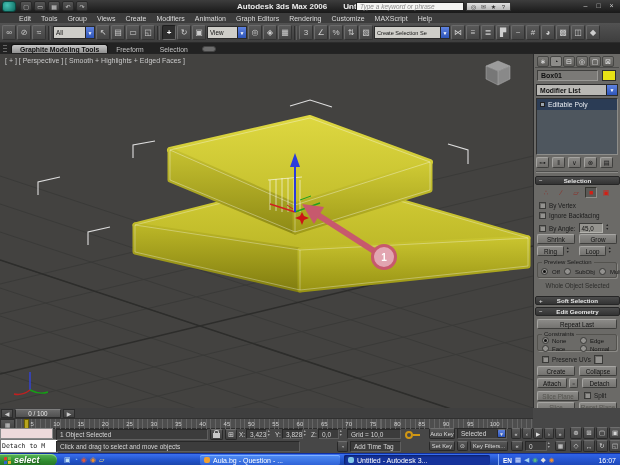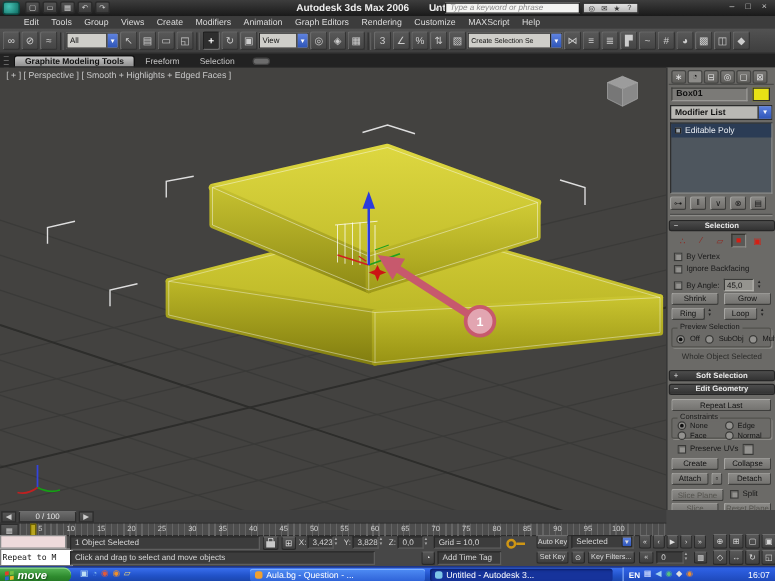--- a/index.html
+++ b/index.html
@@ -527,21 +527,21 @@
         <span>75</span>
         <span>80</span>
         <span>85</span>
         <span>90</span>
         <span>95</span>
         <span>100</span>
       </div>
   </div>
 
   <div class="pink"></div>
-  <div class="white">Repeat to M</div>
+  <div class="white">Detach to M</div>
 
   <div class="statusfield" style="left:56px;top:21px;width:152px;height:11px">1 Object Selected</div>
   <div class="dkbtn" style="left:210px;top:21px;width:13px;height:11px">
       <span class="lock-icon"></span>
     </div>
   <div class="dkbtn" style="left:225px;top:21px;width:12px;height:11px;font-size:7px">⊞</div>
   <span class="slabel" style="left:239px;top:23px">X:</span>
   <div class="statusfield" style="left:246px;top:21px;width:21px;height:10px">3,423</div>
   <span class="sspin" style="left:267px;top:21px">
       <span>▲</span>
@@ -601,21 +601,21 @@
 </div>
 
 <div class="abs taskbar">
   <div class="startbtn">
     <span class="flag">
         <i style="background:#e33e2b"></i>
         <i style="background:#71bf44"></i>
         <i style="background:#2f66d0"></i>
         <i style="background:#edb52c"></i>
       </span>
-    <b>move</b>
+    <b>select</b>
   </div>
   <div class="ql">
 
   <span style="color: rgb(191, 224, 245);">▣</span>
       <span style="color: rgb(127, 184, 240);">◔</span>
       <span style="color: rgb(224, 90, 58);">◉</span>
       <span style="color: rgb(240, 144, 42);">◉</span>
       <span style="color: rgb(240, 216, 120);">▱</span>
     </div>
   <div class="taskitem task1">

